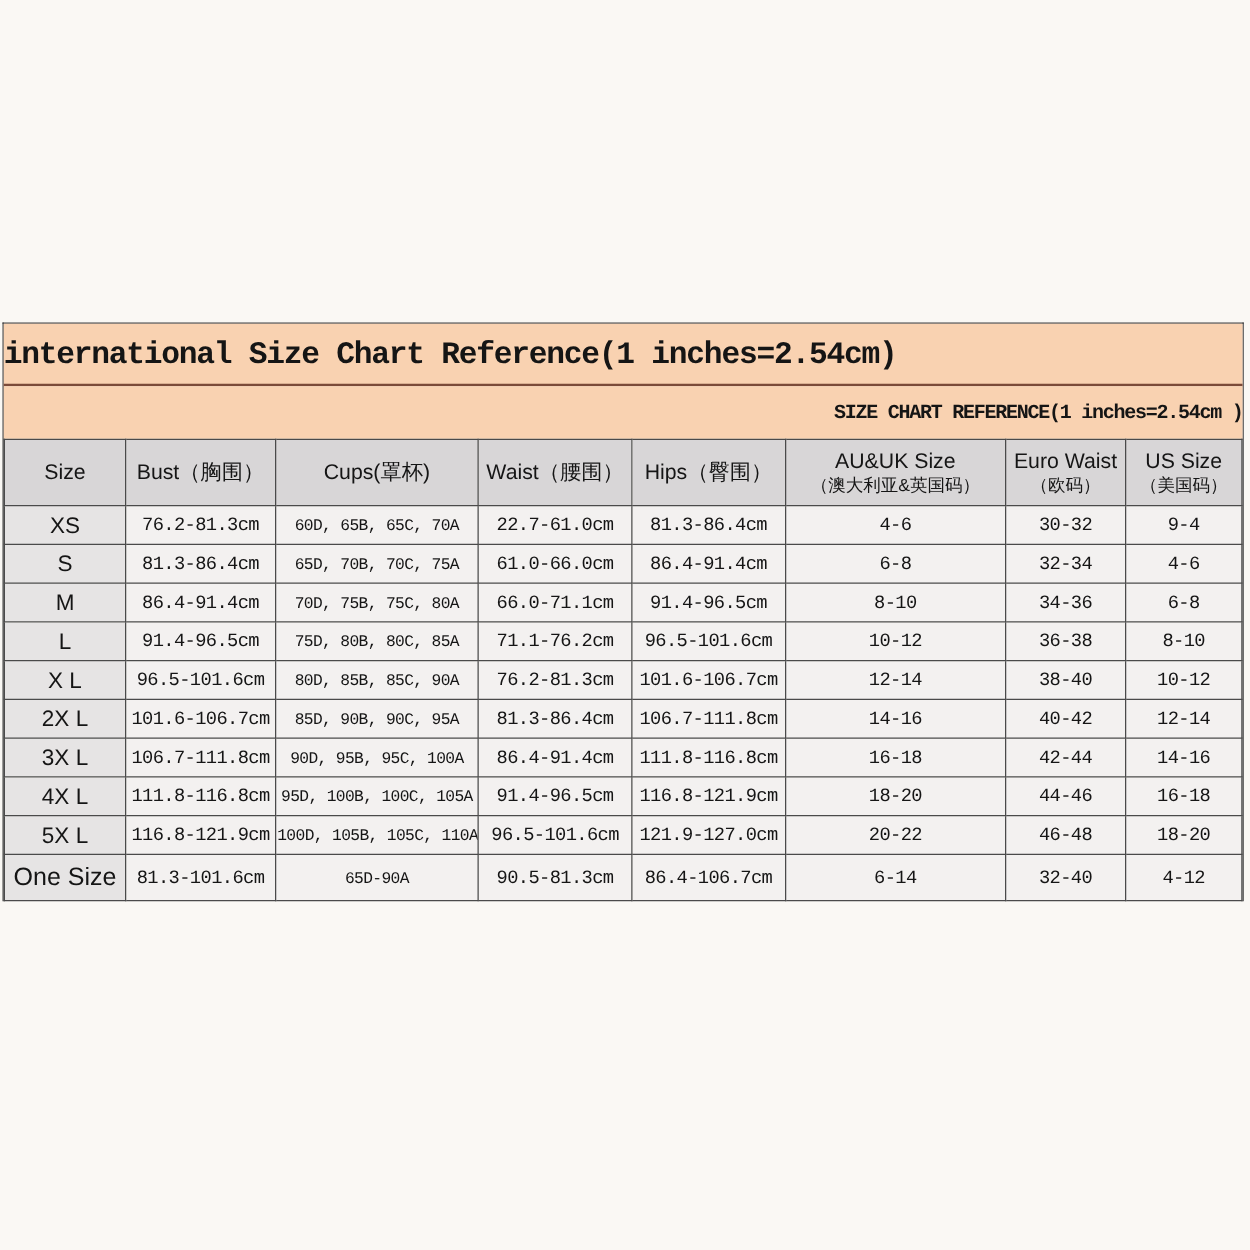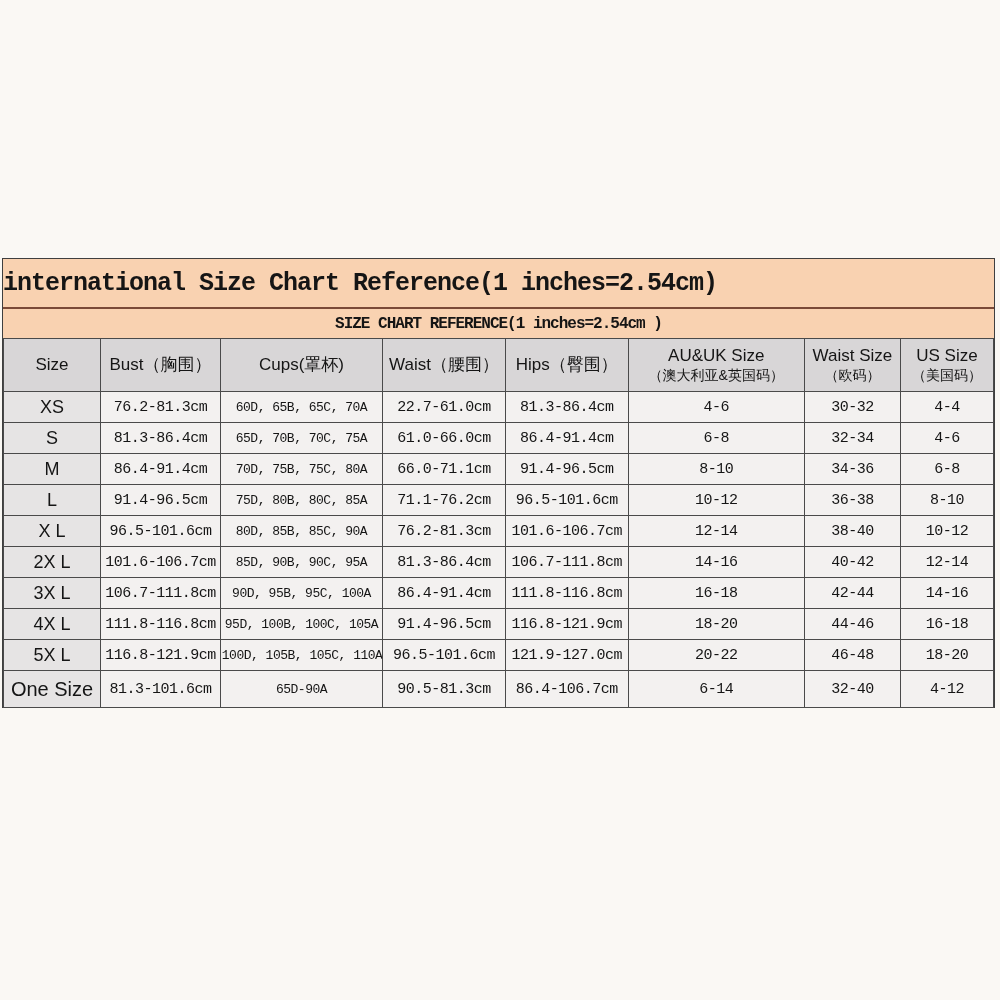--- a/index.html
+++ b/index.html
@@ -20,22 +20,22 @@
     border-bottom:2px solid var(--divider,#7b4a38);
     display:flex;align-items:center;justify-content:flex-start;
   }
   .banner-title{
     font-family:"Liberation Mono",monospace;
     font-weight:bold;font-size:25px;letter-spacing:-1px;
     white-space:nowrap;
   }
   .banner-sub{
     background:var(--accent,#f9d2b1);
-    height:29px;
-    display:flex;align-items:center;justify-content:center;
+    height:42px;
+    display:flex;align-items:center;justify-content:flex-end;
   }
   .banner-subtitle{
     font-family:"Liberation Mono",monospace;
     font-weight:bold;font-size:16px;letter-spacing:-1px;
     white-space:nowrap;
   }
   table.size-chart{
     width:100%;border-collapse:collapse;table-layout:fixed;
   }
   table.size-chart th, table.size-chart td{
@@ -91,34 +91,34 @@
         <col style="width:9.4%">
     </colgroup>
     <thead>
       <tr>
         <th><span>Size</span></th>
         <th><span>Bust（胸围）</span></th>
         <th><span>Cups(罩杯)</span></th>
         <th><span>Waist（腰围）</span></th>
         <th><span>Hips（臀围）</span></th>
         <th><span>AU&amp;UK Size</span><span class="h-sub">（澳大利亚&amp;英国码）</span></th>
-        <th><span>Waist Size</span><span class="h-sub">（欧码）</span></th>
+        <th><span>Euro Waist</span><span class="h-sub">（欧码）</span></th>
         <th><span>US Size</span><span class="h-sub">（美国码）</span></th>
       </tr>
     </thead>
     <tbody>
         <tr>
           <td class="size-col">XS</td>
           <td>76.2-81.3cm</td>
           <td class="cups-col">60D, 65B, 65C, 70A</td>
           <td>22.7-61.0cm</td>
           <td>81.3-86.4cm</td>
           <td>4-6</td>
           <td>30-32</td>
-          <td>4-4</td>
+          <td>9-4</td>
         </tr>
         <tr>
           <td class="size-col">S</td>
           <td>81.3-86.4cm</td>
           <td class="cups-col">65D, 70B, 70C, 75A</td>
           <td>61.0-66.0cm</td>
           <td>86.4-91.4cm</td>
           <td>6-8</td>
           <td>32-34</td>
           <td>4-6</td>

